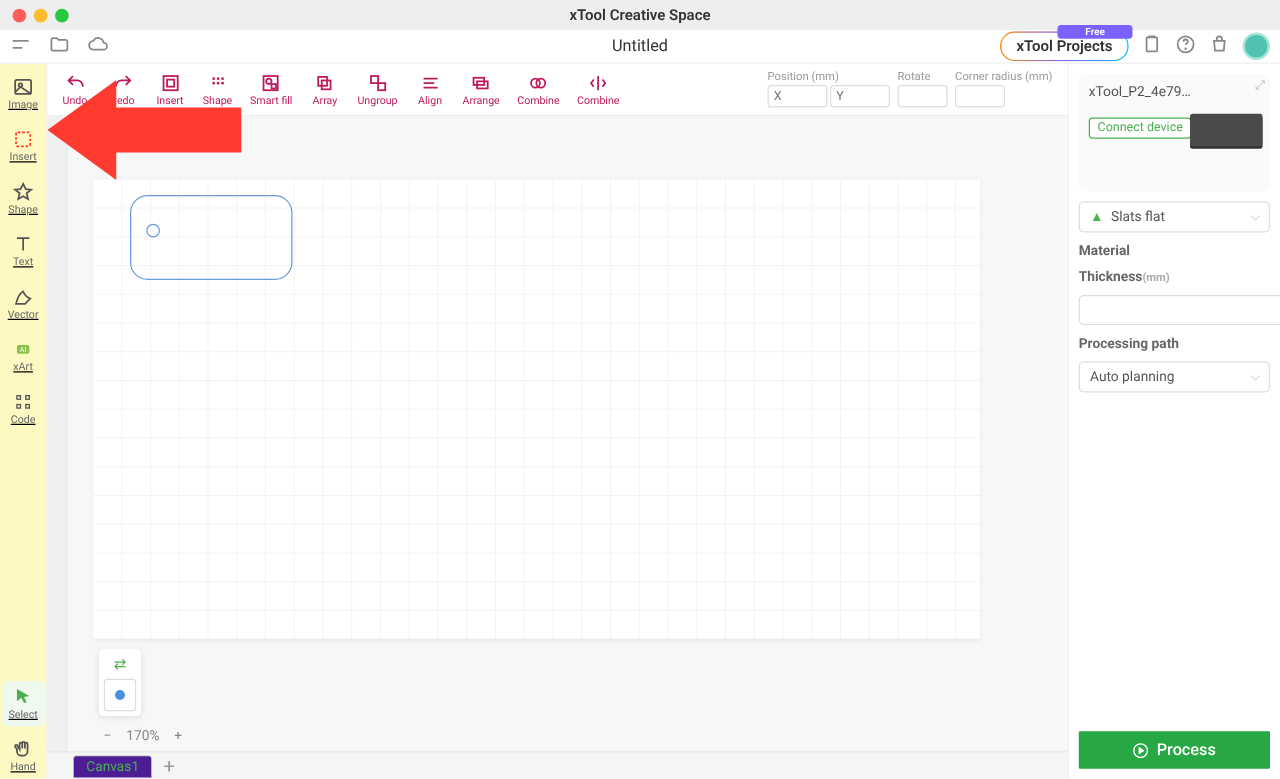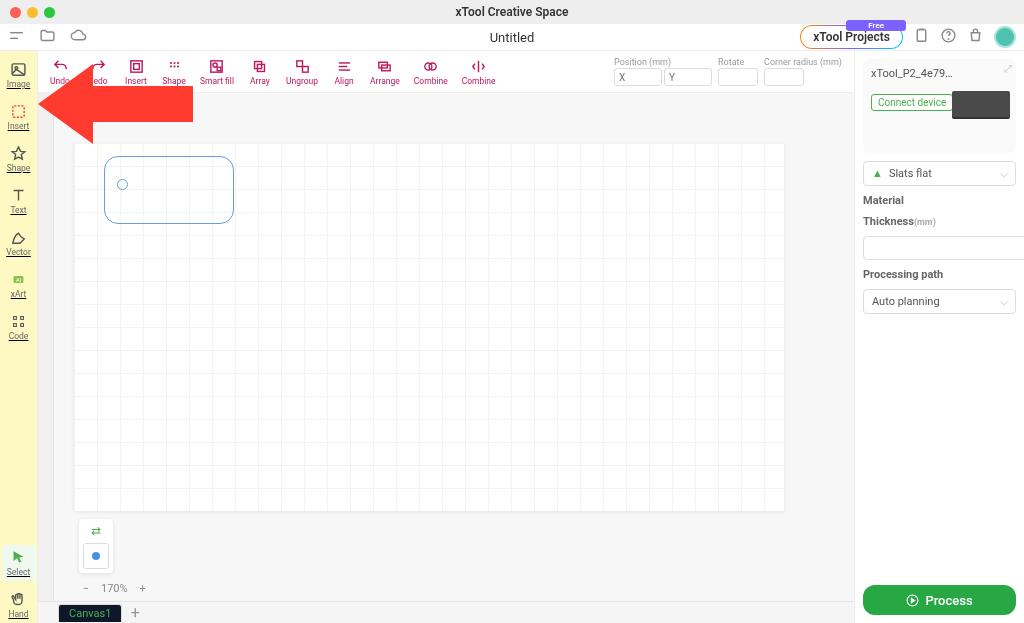--- a/index.html
+++ b/index.html
@@ -52,37 +52,37 @@
 
 .layers { position:absolute; left:25px; bottom:28px; width:34px; background:#fff; border-radius:4px; box-shadow:0 1px 4px rgba(0,0,0,.1); padding:4px; }
 .layers-top { height:16px; display:flex; align-items:center; justify-content:center; color:#4caf50; font-size:12px; }
 .layer-item { width:26px; height:26px; margin:4px auto 0; border:1px solid #ddd; border-radius:3px; display:flex; align-items:center; justify-content:center; }
 .layer-dot { width:8px; height:8px; background:#4a90e2; border-radius:50%; }
 
 .zoom-bar { position:absolute; left:25px; bottom:2px; height:22px; display:flex; align-items:center; gap:8px; font-size:11px; color:#888; }
 .zoom-btn { width:14px; text-align:center; cursor:pointer; }
 
 .tabs { height:22px; background:#f5f5f5; border-top:1px solid #e5e5e5; display:flex; align-items:center; padding-left:20px; gap:4px; }
-.tab { padding:2px 10px; font-size:11px; background:#0f172a; border:1px solid #ddd; border-bottom:none; border-radius:3px 3px 0 0; color:#4caf50; }
+.tab { padding:2px 10px; font-size:11px; background:#4c1d95; border:1px solid #ddd; border-bottom:none; border-radius:3px 3px 0 0; color:#4caf50; }
 .tab-add { width:18px; text-align:center; color:#999; cursor:pointer; }
 
 .right-panel { width:170px; background:#fff; border-left:1px solid #eee; padding:8px; display:flex; flex-direction:column; gap:8px; font-size:11px; color:#555; }
 .device-box { background:#fafafa; border-radius:6px; padding:8px; position:relative; }
 .device-name { font-size:11px; font-weight:400; margin-bottom:14px; }
 .connect-btn { display:inline-block; padding:2px 6px; font-size:10px; color:#4caf50; border:1px solid #4caf50; border-radius:3px; background:#fff; }
 .device-img { width:58px; height:26px; background:#4a4a4a; border-radius:2px; position:absolute; right:6px; top:32px; box-shadow:0 2px 0 #333; }
 .expand-ic { position:absolute; right:4px; top:4px; color:#bbb; font-size:10px; }
 .select-box { border:1px solid #ddd; border-radius:4px; padding:5px 8px; display:flex; align-items:center; gap:6px; font-size:11px; position:relative; }
 .select-box::after { content:'⌵'; position:absolute; right:7px; color:#bbb; font-size:10px; }
 .slats-ic { color:#4caf50; }
 .field-label { font-size:11px; color:#666;font-weight:bold; }
 .thick-row { display:flex; gap:4px; }
 .thick-in { flex:1; border:1px solid #ddd; border-radius:4px; height:24px; }
 
-.process-btn { margin-top:auto; height:30px; background:#28a745; color:#fff; border-radius:12px; display:flex; align-items:center; justify-content:center; gap:6px; font-size:13px; font-weight:500; cursor:pointer; }
+.process-btn { margin-top:auto; height:30px; background:#28a745; color:#fff; border-radius:1px; display:flex; align-items:center; justify-content:center; gap:6px; font-size:13px; font-weight:500; cursor:pointer; }
 .process-btn svg { width:13px; height:13px; }
 
 .arrow-overlay { position:absolute; left:38px; top:54px; pointer-events:none; z-index:100; }
 </style>
 </head>
 <body>
 
 <div class="titlebar">
   <div class="traffic">
     <div class="dot r"></div>

